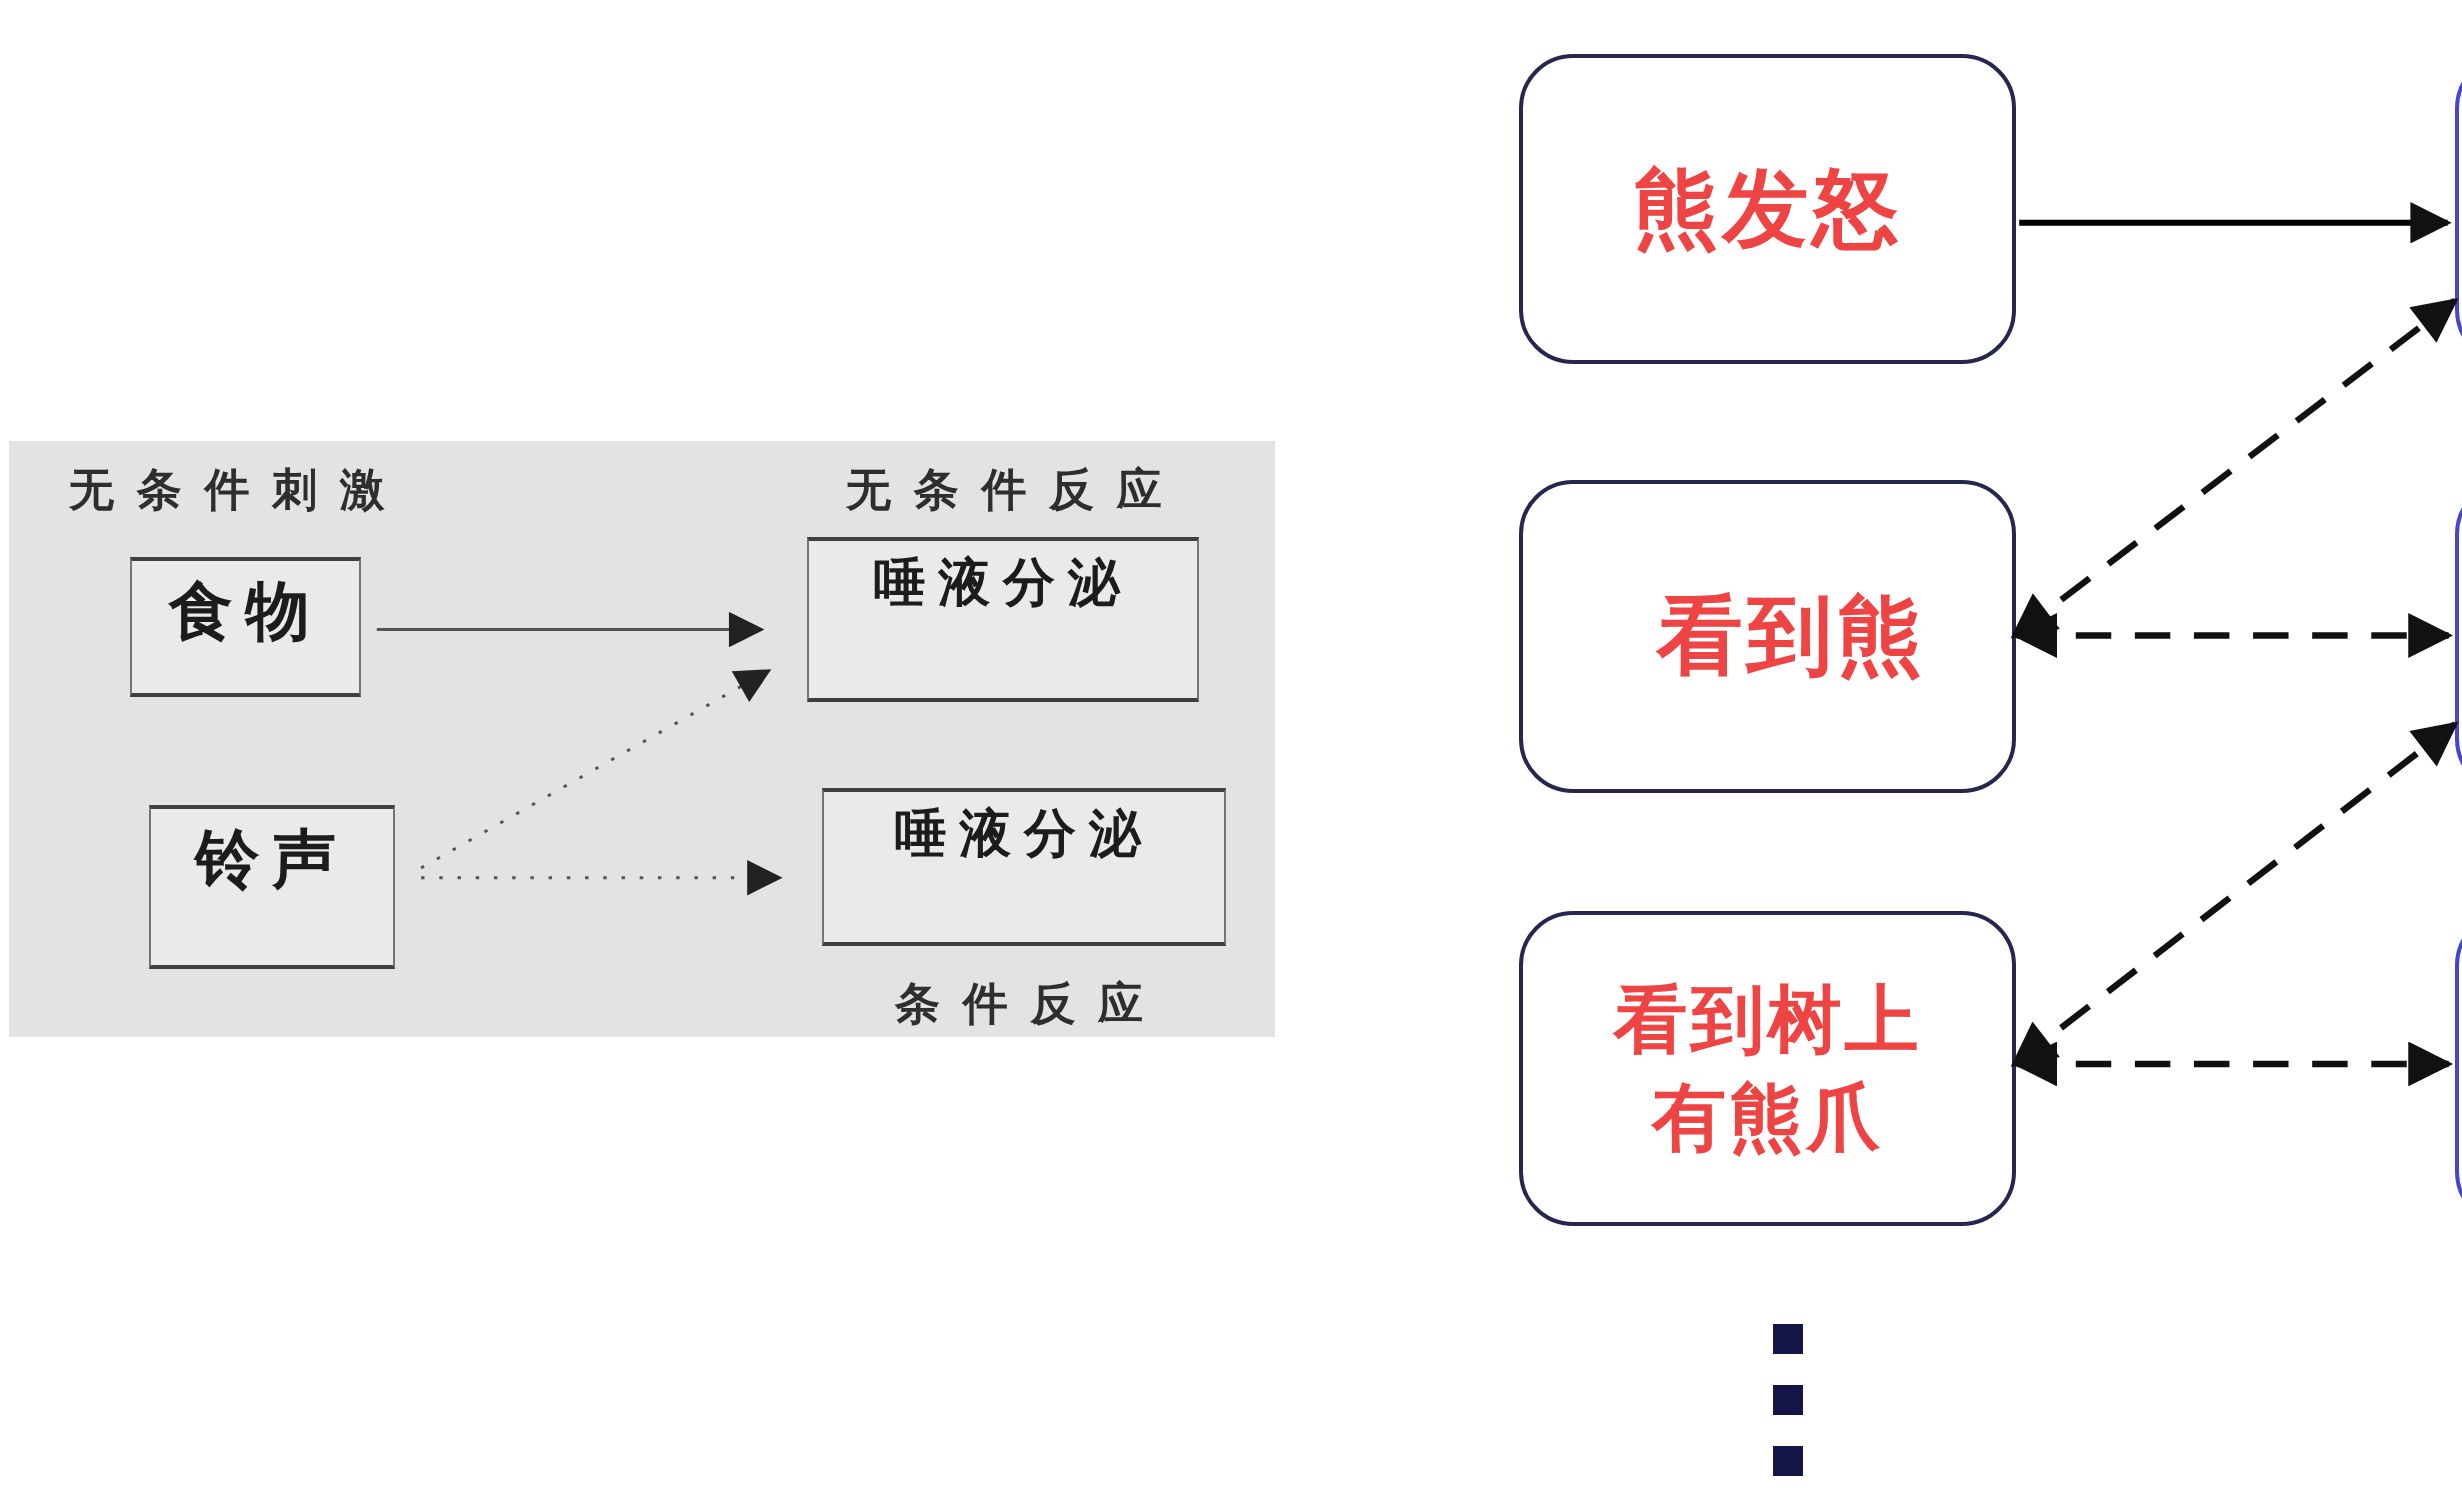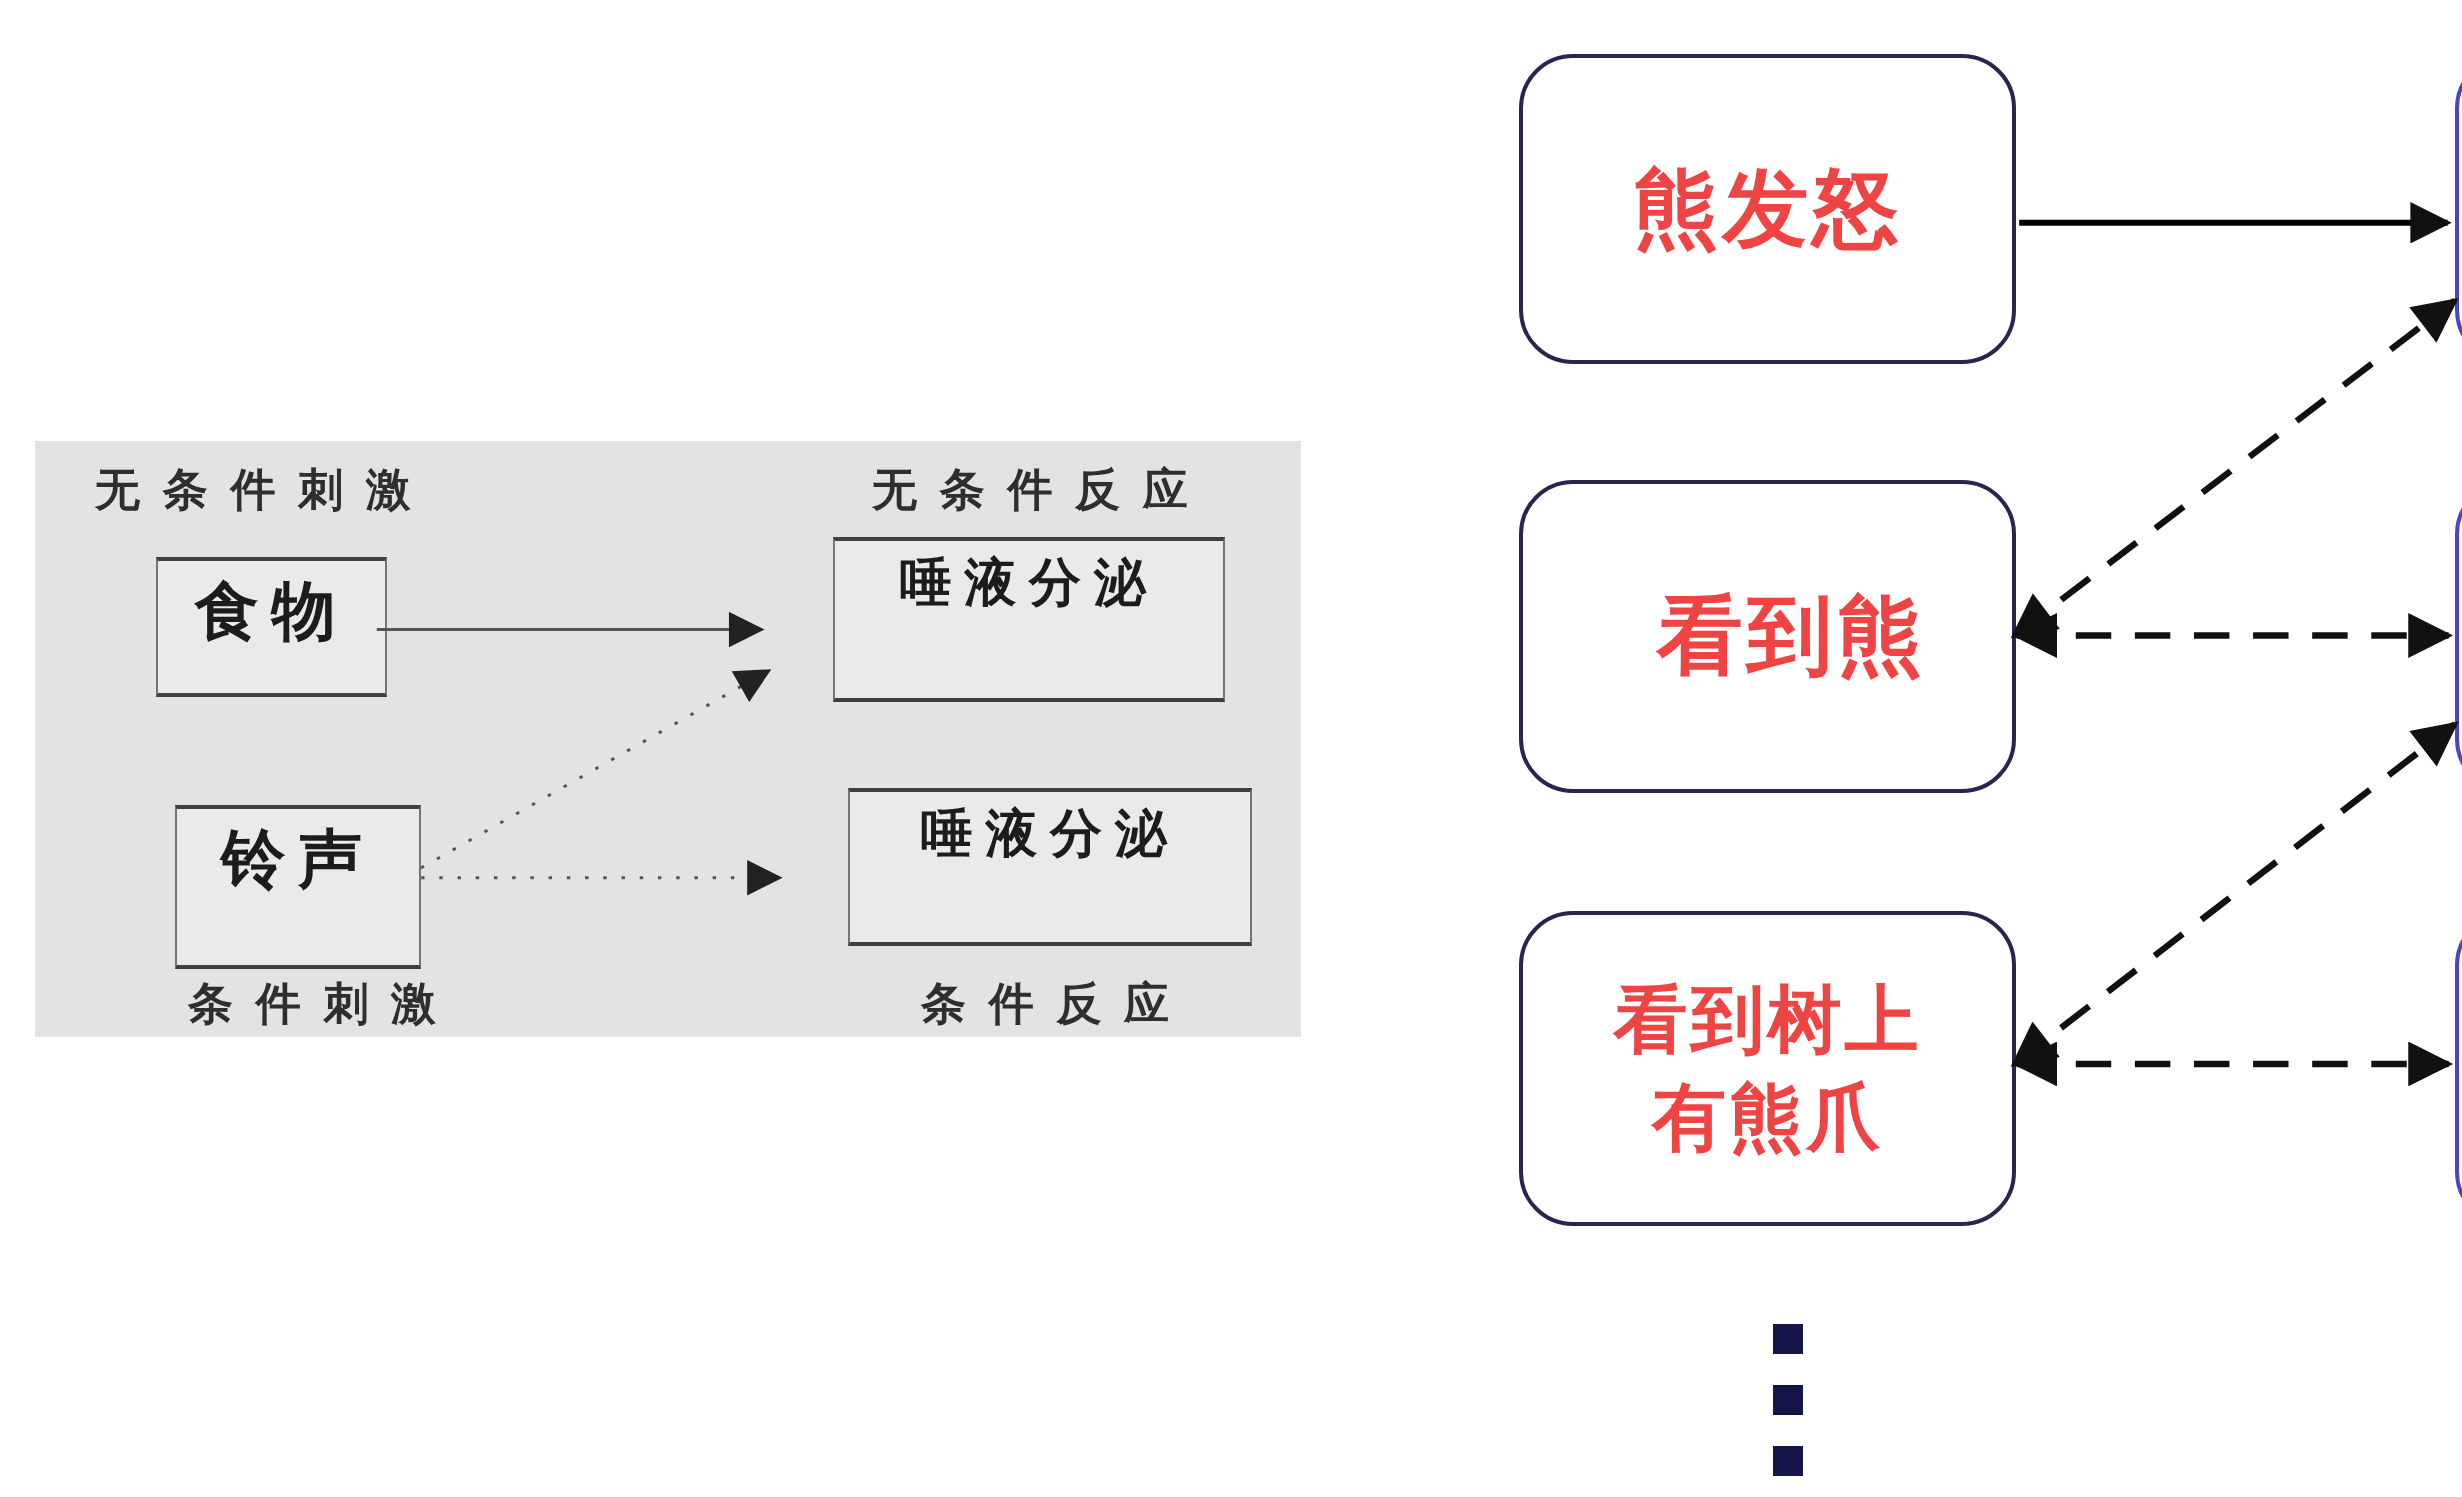--- a/index.html
+++ b/index.html
@@ -5,21 +5,21 @@
   html,body{margin:0;padding:0;background:#ffffff;}
   .canvas{
     position:relative;
     width:3306px;height:1498px;
     background:#ffffff;
     font-family:"DejaVu Sans", sans-serif;
     overflow:hidden;
   }
   
   .panel{
-    position:absolute;left:35px;top:441px;width:1266px;height:596px;
+    position:absolute;left:9px;top:441px;width:1266px;height:596px;
     background:#e3e3e3;
   }
   .plabel{
     position:absolute;white-space:nowrap;
     font-size:45px;font-weight:600;letter-spacing:22.7px;color:#2e2e2e;
   }
   .lbl-us{left:60px;top:18.7px;}
   .lbl-ur{left:837px;top:18.7px;}
   .lbl-cs{left:153px;top:533px;}
   .lbl-cr{left:886px;top:533px;}
@@ -58,21 +58,20 @@
   .overlay{position:absolute;left:0;top:0;pointer-events:none;}
 </style>
 </head>
 <body>
 
 <div class="canvas">
 
   <div class="panel">
     <div class="plabel lbl-us">无条件刺激</div>
     <div class="plabel lbl-ur">无条件反应</div>
-    <div class="plabel lbl-cs">条件刺激</div>
     <div class="plabel lbl-cr">条件反应</div>
 
     <div class="pbox box-food">食物</div>
     <div class="pbox box-sal1">唾液分泌</div>
     <div class="pbox box-bell">铃声</div>
     <div class="pbox box-sal2">唾液分泌</div>
   </div>
 
   <div class="rnode navy n-bear">熊发怒</div>
   <div class="rnode blue n-reward">奖励</div>

